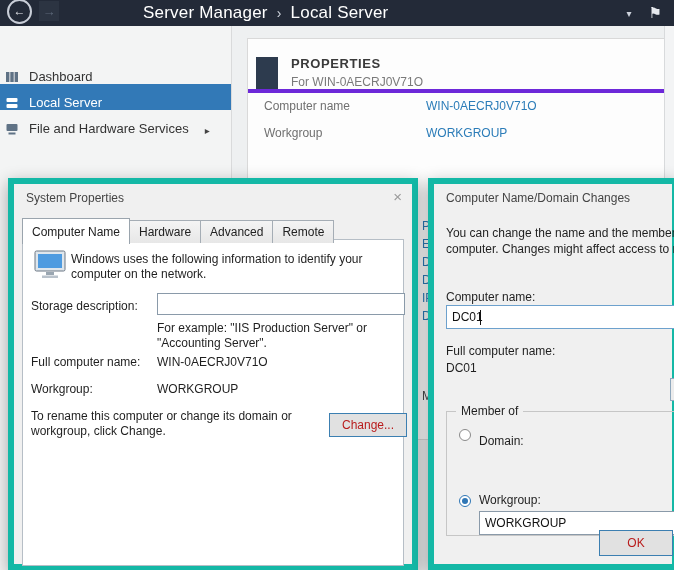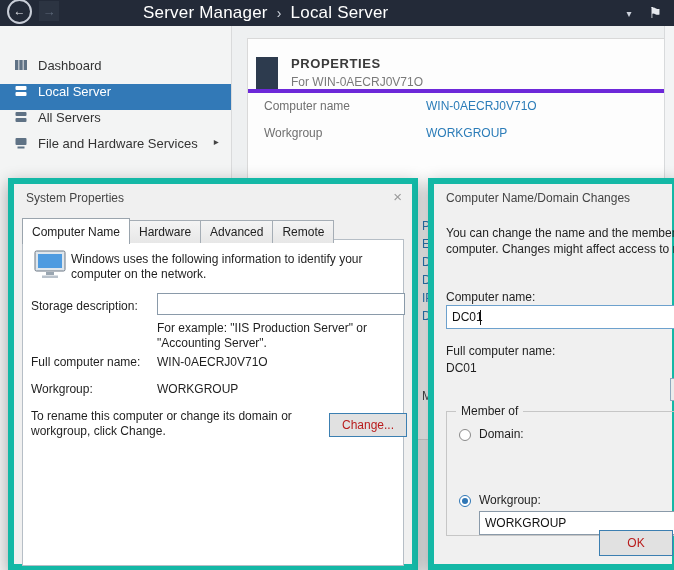--- a/index.html
+++ b/index.html
@@ -17,21 +17,21 @@
   .nav-fwd{width:20px;height:20px;background:#2c3442;display:flex;align-items:center;
     justify-content:center;margin-left:7px;margin-top:-4px;color:#5d6879;font-size:13px;cursor:default;}
   .breadcrumb{display:flex;align-items:center;margin-left:84px;font-size:17px;letter-spacing:.2px;}
   .bc-sep{margin:0 9px;color:#d2d7e0;font-size:14px;}
   .topbar-right{margin-left:auto;display:flex;align-items:center;gap:17px;padding-right:12px;}
   .caret{font-size:10px;color:#cdd2db;cursor:pointer;}
   .flag{font-size:15px;color:#e6e9ee;cursor:pointer;}
   
   .sidebar{position:absolute;left:0;top:26px;width:232px;bottom:0;background:#f3f4f4;
     border-right:1px solid #d9dadb;z-index:3;padding-top:32px;box-sizing:border-box;}
-  .side-item{height:26px;display:flex;align-items:flex-start;gap:10px;padding-left:14px;
+  .side-item{height:26px;display:flex;align-items:flex-end;gap:10px;padding-left:5px;
     font-size:13px;color:#333;cursor:pointer;}
   .side-item.selected{background:#3279b7;color:#fff;}
   .side-icon{width:14px;height:14px;display:inline-flex;color:#5f7285;}
   .side-item.selected .side-icon{color:#fff;}
   .expand{font-size:10px;color:#444;margin-left:6px;}
   
   .main{position:absolute;left:232px;top:26px;right:0;bottom:0;background:#eef0f1;z-index:1;}
   .card{position:absolute;left:15px;top:12px;right:8px;height:400px;background:#fdfdfd;
     border:1px solid #d9d9d9;}
   .card-header{display:flex;align-items:flex-end;padding:8px 0 0 8px;height:42px;
@@ -123,31 +123,20 @@
             <rect x="1.5" y="8" width="11" height="4" rx="1"></rect>
       </g>
         </svg>
     </span>
     <span class="side-label">Local Server</span>
   </div>
   <div class="side-item">
     <span class="side-icon">
       <svg width="14" height="14" viewBox="0 0 14 14">
           <g fill="currentColor">
-        <rect x="1.5" y="2" width="11" height="4" rx="1"></rect>
-            <rect x="1.5" y="8" width="11" height="4" rx="1"></rect>
-      </g>
-        </svg>
-    </span>
-    <span class="side-label">All Servers</span>
-  </div>
-  <div class="side-item">
-    <span class="side-icon">
-      <svg width="14" height="14" viewBox="0 0 14 14">
-          <g fill="currentColor">
         <rect x="1.5" y="2" width="11" height="7" rx="1"></rect>
             <rect x="3.5" y="10.5" width="7" height="2"></rect>
       </g>
         </svg>
     </span>
     <span class="side-label">File and Hardware Services</span>
     <span class="expand">▸</span>
   </div>
 </div>
 
@@ -216,19 +205,19 @@
   <span class="lbl nowrap" style="left:12px;top:58px">computer. Changes might affect access to netwo</span>
   <span class="lbl" style="left:12px;top:106px">Computer name:</span>
   <input class="tbox" style="left: 12px; top: 121px; width: 260px; height: 24px; border-color: rgb(109, 161, 205);" type="text" value="DC01">
   <div class="text-caret" style="left:46px;top:126px"></div>
   <span class="lbl" style="left:12px;top:160px">Full computer name:</span>
   <span class="val" style="left:12px;top:177px">DC01</span>
   <button class="btn" style="left:236px;top:194px;width:46px;height:23px;border-color:#8fa8bd;background:#ececec"></button>
   <div class="groupbox">
     <span class="legend">Member of</span>
     <span class="radio" style="left:12px;top:17px"></span>
-    <span class="lbl" style="left:32px;top:15px">Domain:</span>
+    <span class="lbl" style="left:32px;top:22px">Domain:</span>
     <span class="radio checked" style="left:12px;top:83px"></span>
     <span class="lbl" style="left:32px;top:81px">Workgroup:</span>
     <input class="tbox" style="left: 32px; top: 99px; width: 230px; height: 24px;" type="text" value="WORKGROUP">
   </div>
   <button class="btn" style="left:165px;top:346px;width:74px;height:26px">OK</button>
 </div>
 
 </body></html>

